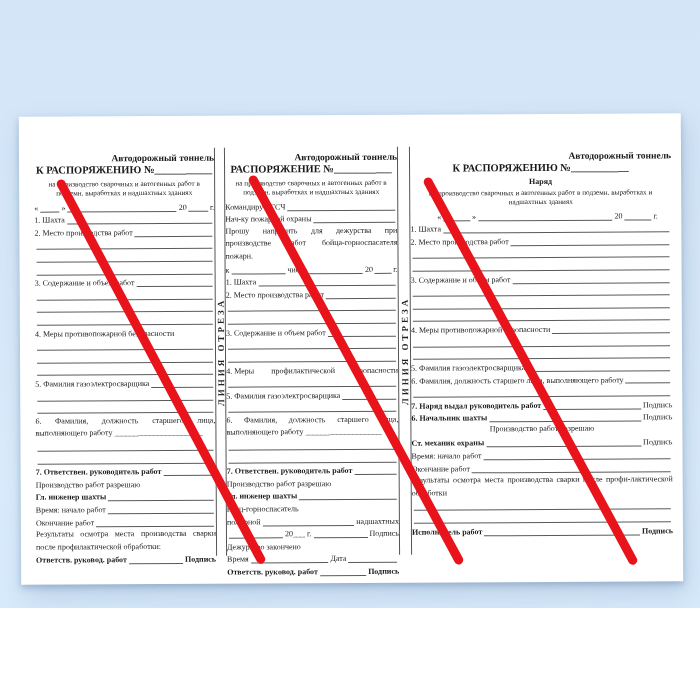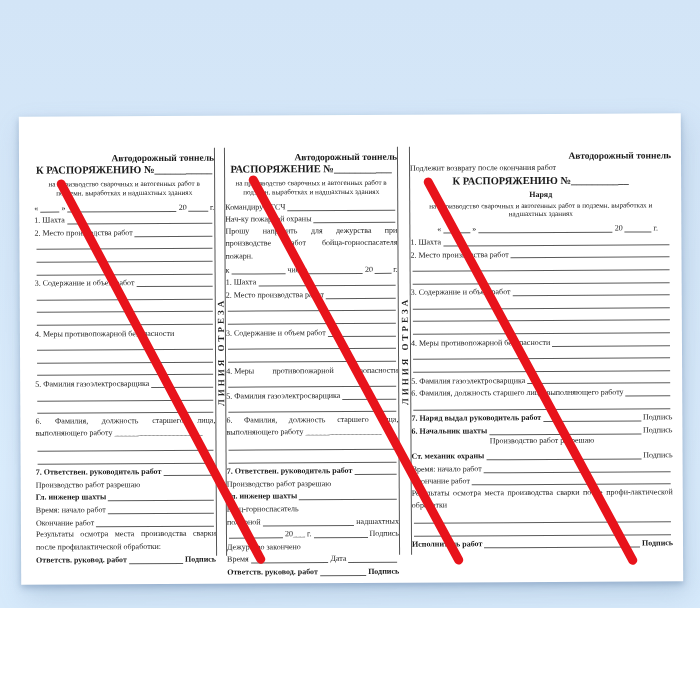--- a/index.html
+++ b/index.html
@@ -184,21 +184,21 @@
           <i class="fill" style="flex-grow: 1;"></i>
         </div>
         <div class="r fld">
           <i class="fill"></i>
         </div>
         <div class="r fld">
           <i class="fill"></i>
         </div>
         <div class="r spr">
           <span>4. Меры</span>
-          <span>противопожарной</span>
+          <span>профилактической</span>
           <span>безопасности</span>
         </div>
         <div class="r fld">
           <i class="fill"></i>
         </div>
         <div class="r fld">
           <span>5. Фамилия газоэлектросварщика</span>
           <i class="fill" style="flex-grow: 1;"></i>
         </div>
         <div class="r fld">
@@ -249,23 +249,20 @@
           <span class="b">Ответств. руковод. работ</span>
           <i class="fill" style="flex-grow: 1;"></i>
           <span class="b">Подпись</span>
         </div>
       </div>
     <div class="divider d1">
       <span class="cutlbl">ЛИНИЯ ОТРЕЗА</span>
     </div>
     <div class="col c2">
         <div class="r hdr">Автодорожный тоннель</div>
-        <div class="r fld">
-          <span>Подлежит возврату после окончания работ</span>
-        </div>
         <div class="r ttl">К РАСПОРЯЖЕНИЮ №___________</div>
         <div class="r ctrb">Наряд</div>
         <div class="r sub">на производство сварочных и автогенных работ в подземн. выработках и надшахтных зданиях</div>
         <div class="r fld">
           <i class="sp" style="flex-grow: 0.6;"></i>
           <span>«</span>
           <i class="fill" style="flex-grow: 0.6;"></i>
           <span>»</span>
           <i class="fill" style="flex-grow: 3;"></i>
           <span>20</span>

